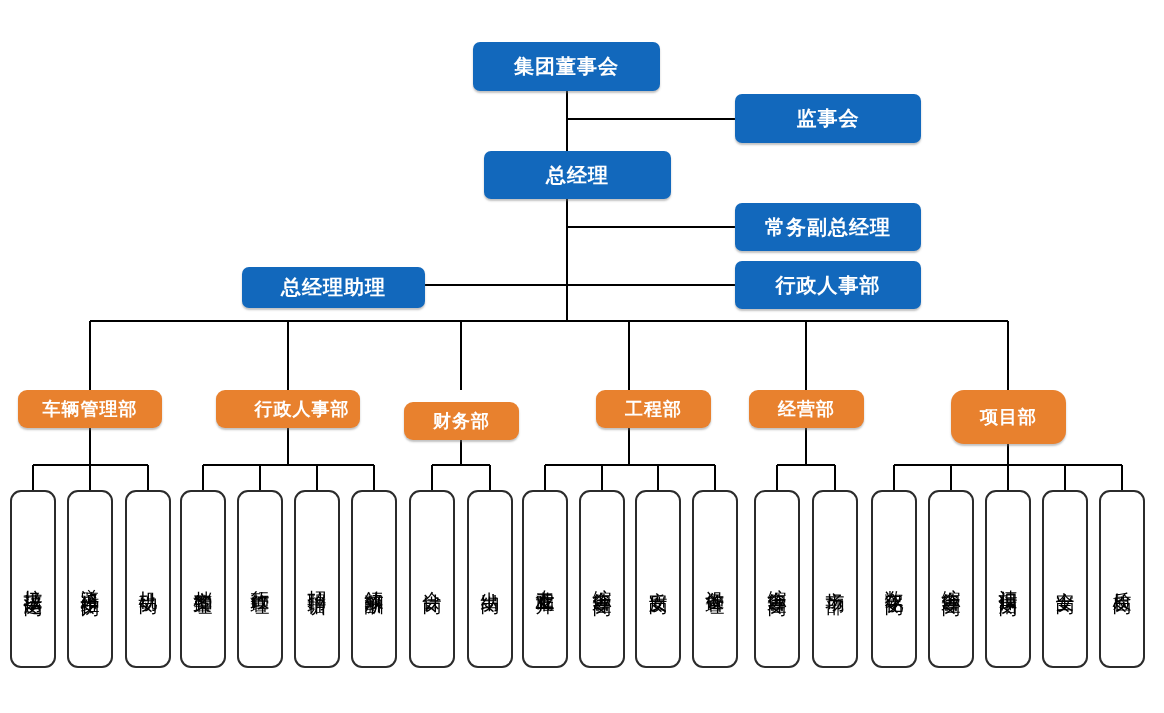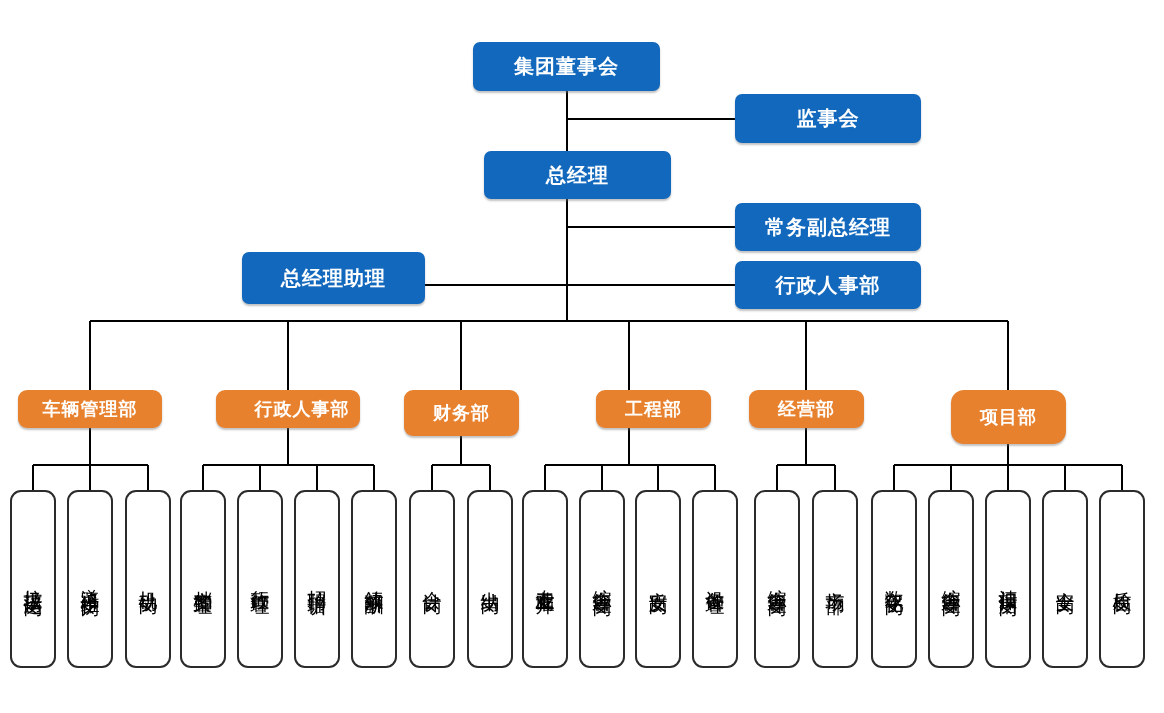--- a/index.html
+++ b/index.html
@@ -152,33 +152,33 @@
   </div>
 
   <div class="node blue" style="left:735px; top:203px; width:186px; height:48px;">
     <span>常务副总经理</span>
   </div>
 
   <div class="node blue" style="left:735px; top:261px; width:186px; height:48px;">
     <span>行政人事部</span>
   </div>
 
-  <div class="node blue" style="left:242px; top:252px; width:183px; height:52px;">
+  <div class="node blue" style="left:242px; top:267px; width:183px; height:41px;">
     <span>总经理助理</span>
   </div>
 
   <div class="node orange" style="left:18px; top:390px; width:144px; height:38px;">
     <span>车辆管理部</span>
   </div>
 
   <div class="node orange" style="left:216px; top:390px; width:144px; height:38px;padding-left:28px;">
     <span>行政人事部</span>
   </div>
 
-  <div class="node orange" style="left:404px; top:390px; width:115px; height:46px;">
+  <div class="node orange" style="left:404px; top:402px; width:115px; height:38px;">
     <span>财务部</span>
   </div>
 
   <div class="node orange" style="left:596px; top:390px; width:115px; height:38px;">
     <span>工程部</span>
   </div>
 
   <div class="node orange" style="left:749px; top:390px; width:115px; height:38px;">
     <span>经营部</span>
   </div>

